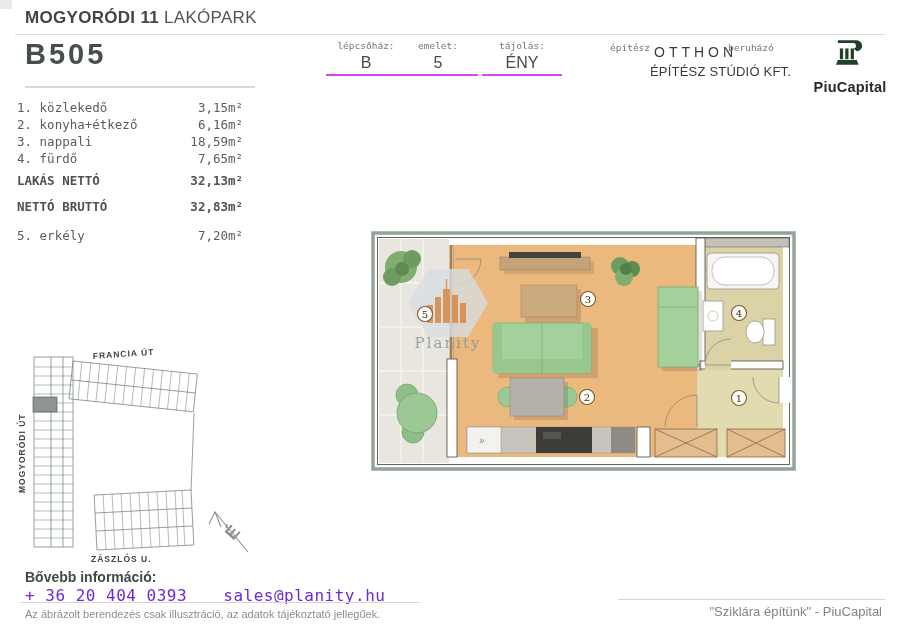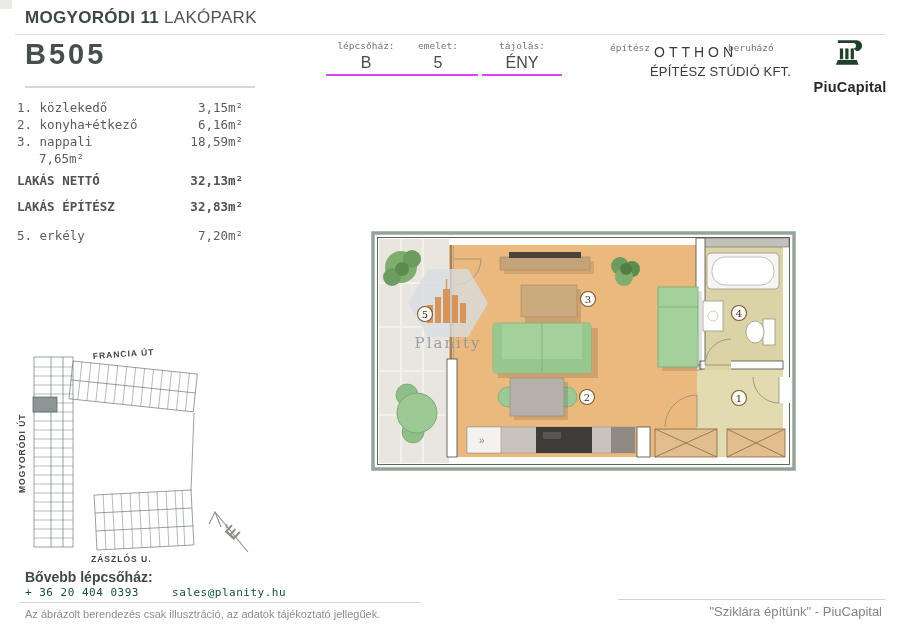--- a/index.html
+++ b/index.html
@@ -30,21 +30,21 @@
   
   .room-row{position:absolute;left:17px;display:flex;width:233px;font-size:12.5px;
             line-height:17px;color:#595e59;}
   .room-row .r-name{flex:1;text-align:left;}
   .room-row .r-area{width:52px;text-align:right;}
   .room-row .r-unit{width:22px;text-align:left;}
   .room-row.bold{font-weight:bold;color:#4e534e;}
 
   
   .foot-info{left:25px;top:569px;font-size:14px;font-weight:bold;color:#3f4a45;}
-  .foot-contacts{left:25px;top:586px;font-size:11px;color:#14532d;letter-spacing:.5px;}
+  .foot-contacts{left:25px;top:586px;font-size:16px;color:#6d28d9;letter-spacing:.5px;}
   .foot-contacts .email{margin-left:26px;}
   .foot-rule-left{left:20px;top:602px;width:400px;height:1px;background:#d6d6d1;}
   .disclaimer{left:25px;top:608px;font-size:11px;color:#8e8e88;}
   .foot-rule-right{left:618px;top:599px;width:267px;height:1px;background:#d6d6d1;}
   .slogan{top:604px;right:18px;font-size:13px;color:#85857f;}
 
   svg text{font-family:"Liberation Sans",sans-serif;}
   svg .serif{font-family:"DejaVu Serif",serif;}
 </style>
 </head>
@@ -104,30 +104,31 @@
     <span class="r-name">2. konyha+étkező</span>
     <span class="r-area">6,16</span>
     <span class="r-unit">m²</span>
   </div>
   <div class="room-row mono" style="top:133px">
     <span class="r-name">3. nappali</span>
     <span class="r-area">18,59</span>
     <span class="r-unit">m²</span>
   </div>
   <div class="room-row mono" style="top:150px">
+    <span class="r-name">4. fürdő</span>
     <span class="r-area">7,65</span>
     <span class="r-unit">m²</span>
   </div>
   <div class="room-row mono bold" style="top:172px">
     <span class="r-name">LAKÁS NETTÓ</span>
     <span class="r-area">32,13</span>
     <span class="r-unit">m²</span>
   </div>
   <div class="room-row mono bold" style="top:198px">
-    <span class="r-name">LAKÁS ÉPÍTÉSZ</span>
+    <span class="r-name">NETTÓ BRUTTÓ</span>
     <span class="r-area">32,83</span>
     <span class="r-unit">m²</span>
   </div>
   <div class="room-row mono" style="top:227px">
     <span class="r-name">5. erkély</span>
     <span class="r-area">7,20</span>
     <span class="r-unit">m²</span>
   </div>
 
   <svg class="abs" style="left:371px;top:231px;" width="425" height="240" viewBox="0 0 425 240">
@@ -358,21 +359,21 @@
     <text x="78" y="14" font-size="8.5" font-weight="bold" letter-spacing="1" fill="#44443f" transform="rotate(-4 78 14)">FRANCIA ÚT</text>
     <text x="10" y="148" font-size="8.5" font-weight="bold" letter-spacing="1" fill="#44443f" transform="rotate(-90 10 148)">MOGYORÓDI ÚT</text>
     <text x="76" y="217" font-size="8.5" font-weight="bold" letter-spacing="1" fill="#44443f">ZÁSZLÓS U.</text>
     <g>
       <line x1="233" y1="207" x2="200" y2="167" stroke="#8f8f89" stroke-width="1.1"></line>
       <polyline points="206,182 200,167 194,179" fill="none" stroke="#8f8f89" stroke-width="1.1"></polyline>
       <text x="218" y="196" font-size="18" font-weight="bold" fill="#8f8f89" transform="rotate(-48 218 196)">É</text>
     </g>
   </svg>
 
-  <div class="abs foot-info">Bővebb lépcsőház:</div>
+  <div class="abs foot-info">Bővebb információ:</div>
   <div class="abs foot-contacts mono">
     <span>+ 36 20 404 0393</span>
     <span class="email">sales@planity.hu</span>
   </div>
   <div class="abs foot-rule-left"></div>
   <div class="abs disclaimer">Az ábrázolt berendezés csak illusztráció, az adatok tájékoztató jellegűek.</div>
   <div class="abs foot-rule-right"></div>
   <div class="abs slogan">"Sziklára építünk" - PiuCapital</div>
 
 </div>

